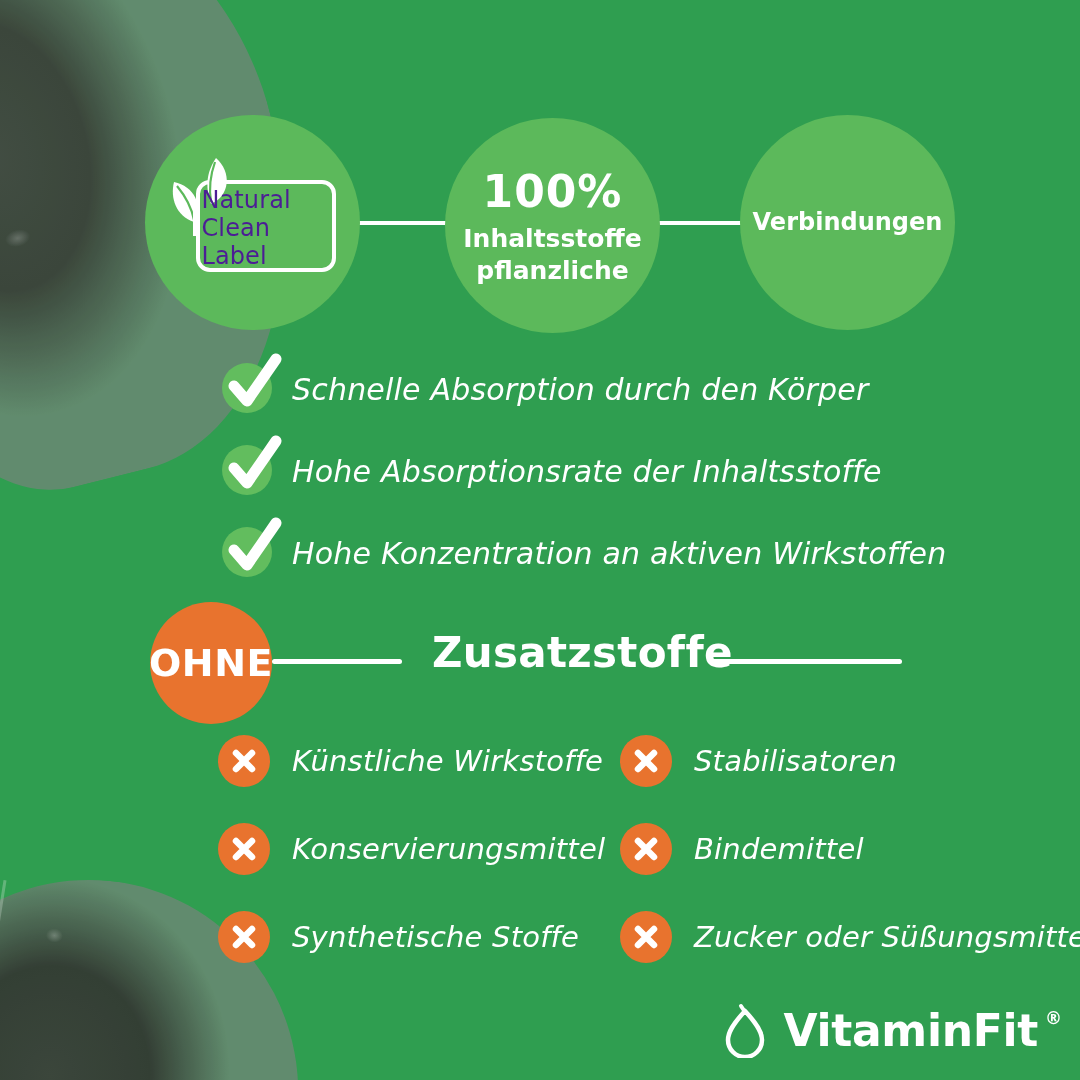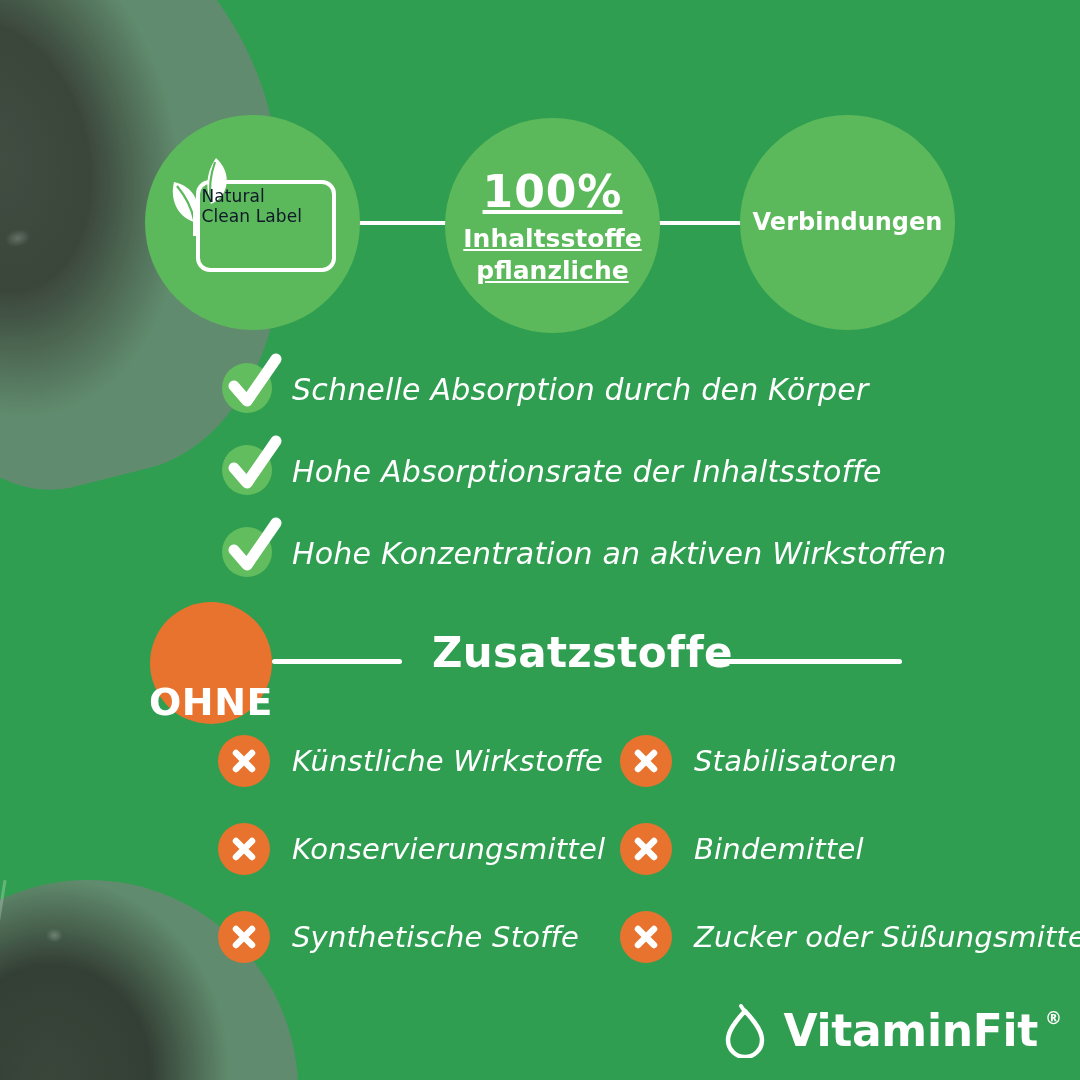--- a/index.html
+++ b/index.html
@@ -71,25 +71,25 @@
 
   .badge { position:relative; width:190px; height:130px; }
   .badge .frame {
     position:absolute; left:38px; top:22px;
     width:140px; height:92px;
     border:4px solid #ffffff; border-radius:14px;
   }
   .badge .leaf-icon { position:absolute; left:0px; top:-6px; width:96px; height:96px; }
   .badge .badge-text {
     position:absolute; left:44px; top:28px; width:128px;
-    font-size:17px; line-height:1.18; font-weight:400; letter-spacing:.1px;
-    color:#0f172a; text-align:left;
-  }
-
-  .pct-block { line-height:1.25;text-decoration:underline; }
+    font-size:24px; line-height:1.18; font-weight:400; letter-spacing:.1px;
+    color:#4c1d95; text-align:left;
+  }
+
+  .pct-block { line-height:1.25; }
   .pct-block .pct {
     font-size:44px; font-weight:700; letter-spacing:1px; margin-bottom:4px;
   }
   .pct-block .sub { font-size:25px; font-weight:600; line-height:1.28; }
 
   .nat-block { font-size:24px; font-weight:600; line-height:1.34; width:200px; }
 
   
   .check-list { position:absolute; left:0; top:348px; width:996px;font-style:italic; }
   .check-row { position:relative; height:82px; display:flex; align-items:center; }
@@ -104,21 +104,21 @@
   .check-row .label {
     margin-left:292px; color:#ffffff; font-size:30px; font-weight:400; letter-spacing:.2px;
   }
 
   
   .ohne-band { position:absolute; left:0; top:598px; width:1080px; height:130px; }
   .ohne-circle {
     position:absolute; left:150px; top:4px;
     width:122px; height:122px; border-radius:50%;
     background:#e8732e;
-    display:flex; align-items:flex-end; justify-content:center;
+    display:flex; align-items:center; justify-content:center;
   }
   .ohne-circle .ohne-text {
     color:#ffffff; font-size:38px; font-weight:700; letter-spacing:.5px;
   }
   .ohne-line-left  { position:absolute; left:272px; top:61px; width:130px; height:5px; background:#fff; border-radius:3px; }
   .ohne-line-right { position:absolute; left:710px; top:61px; width:192px; height:5px; background:#fff; border-radius:3px; }
   .ohne-title {
     position:absolute; left:432px; top:30px;
     color:#ffffff; font-size:42px; font-weight:700; letter-spacing:.3px;
   }

